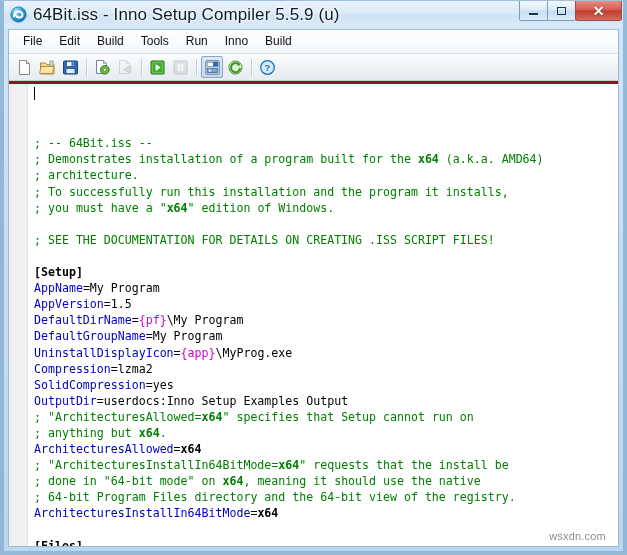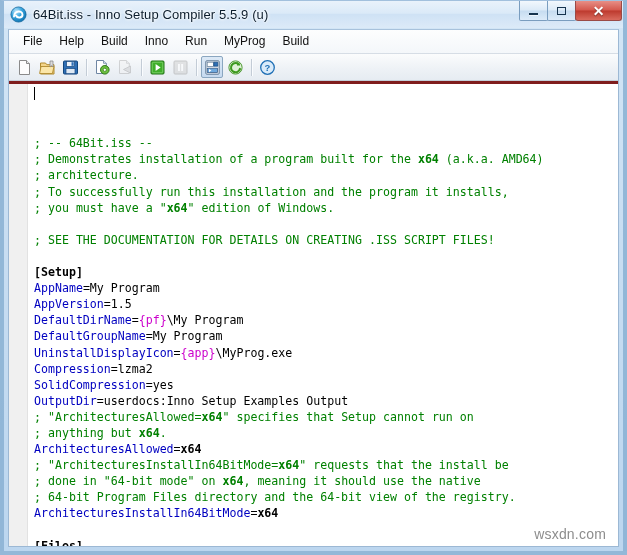--- a/index.html
+++ b/index.html
@@ -19,21 +19,21 @@
   }
   
   #titlebar{
     position:relative;height:27px;
     background:linear-gradient(to bottom,#e9f2fb 0%,#dbeaf8 45%,#cfe2f5 50%,#dceaf8 100%);
     display:flex;align-items:center;
   }
   #app-icon{width:17px;height:17px;margin-left:6px;margin-right:6px;flex:none;position:relative;}
   #app-icon svg{display:block;}
   #title-text{
-    font-size:13px;color:#0b1c2c;white-space:nowrap;
+    font-size:17px;color:#0b1c2c;white-space:nowrap;
     text-shadow:0 0 3px #fff,0 0 4px #fff,0 0 2px #fff;
     letter-spacing:.1px;
   }
   #wincontrols{position:absolute;right:1px;top:0px;display:flex;align-items:flex-start;}
   .wbtn{
     height:20px;box-sizing:border-box;
     border:1px solid #7a9dbf;border-top:none;
     display:flex;align-items:center;justify-content:center;
     color:#123;font-size:11px;position:relative;
   }
@@ -94,21 +94,21 @@
   .sec{color:#000000;font-weight:bold;}
   .par{color:#0000c0;}
   .val{color:#000000;text-align:right;}
   .val b{font-weight:bold;}
   .cst{color:#cc00cc;}
   #caret{
     position:absolute;left:6px;top:3px;width:1px;height:13px;background:#000;
   }
   #watermark{
     position:absolute;right:12px;bottom:4px;
-    font-family:"Liberation Sans",sans-serif;font-size:14px;color:#8d8d8d;
+    font-family:"Liberation Sans",sans-serif;font-size:11px;color:#8d8d8d;
     letter-spacing:.2px;
   }
 </style>
 </head>
 <body>
 
 <div id="window">
 
   <div id="titlebar">
     <span id="app-icon">
@@ -136,25 +136,25 @@
       <div class="wbtn close">
         <span class="glyph-close">✕</span>
       </div>
     </div>
   </div>
 
   <div id="client">
 
     <div id="menubar">
       <div class="menu-item">File</div>
-      <div class="menu-item">Help</div>
+      <div class="menu-item">Edit</div>
       <div class="menu-item">Build</div>
+      <div class="menu-item">Tools</div>
+      <div class="menu-item">Run</div>
       <div class="menu-item">Inno</div>
-      <div class="menu-item">Run</div>
-      <div class="menu-item">MyProg</div>
       <div class="menu-item">Build</div>
     </div>
 
     <div id="toolbar">
 
       <div class="tbtn">
         <span>
           <svg width="17" height="17" viewBox="0 0 17 17">
             <path d="M3.5 1.5 h7 l3 3 v11 h-10 z" fill="#fdfdfd" stroke="#8a8a8a" stroke-width="1"></path>
             <path d="M10.5 1.5 v3 h3" fill="#e8e8e8" stroke="#8a8a8a" stroke-width="1"></path>

